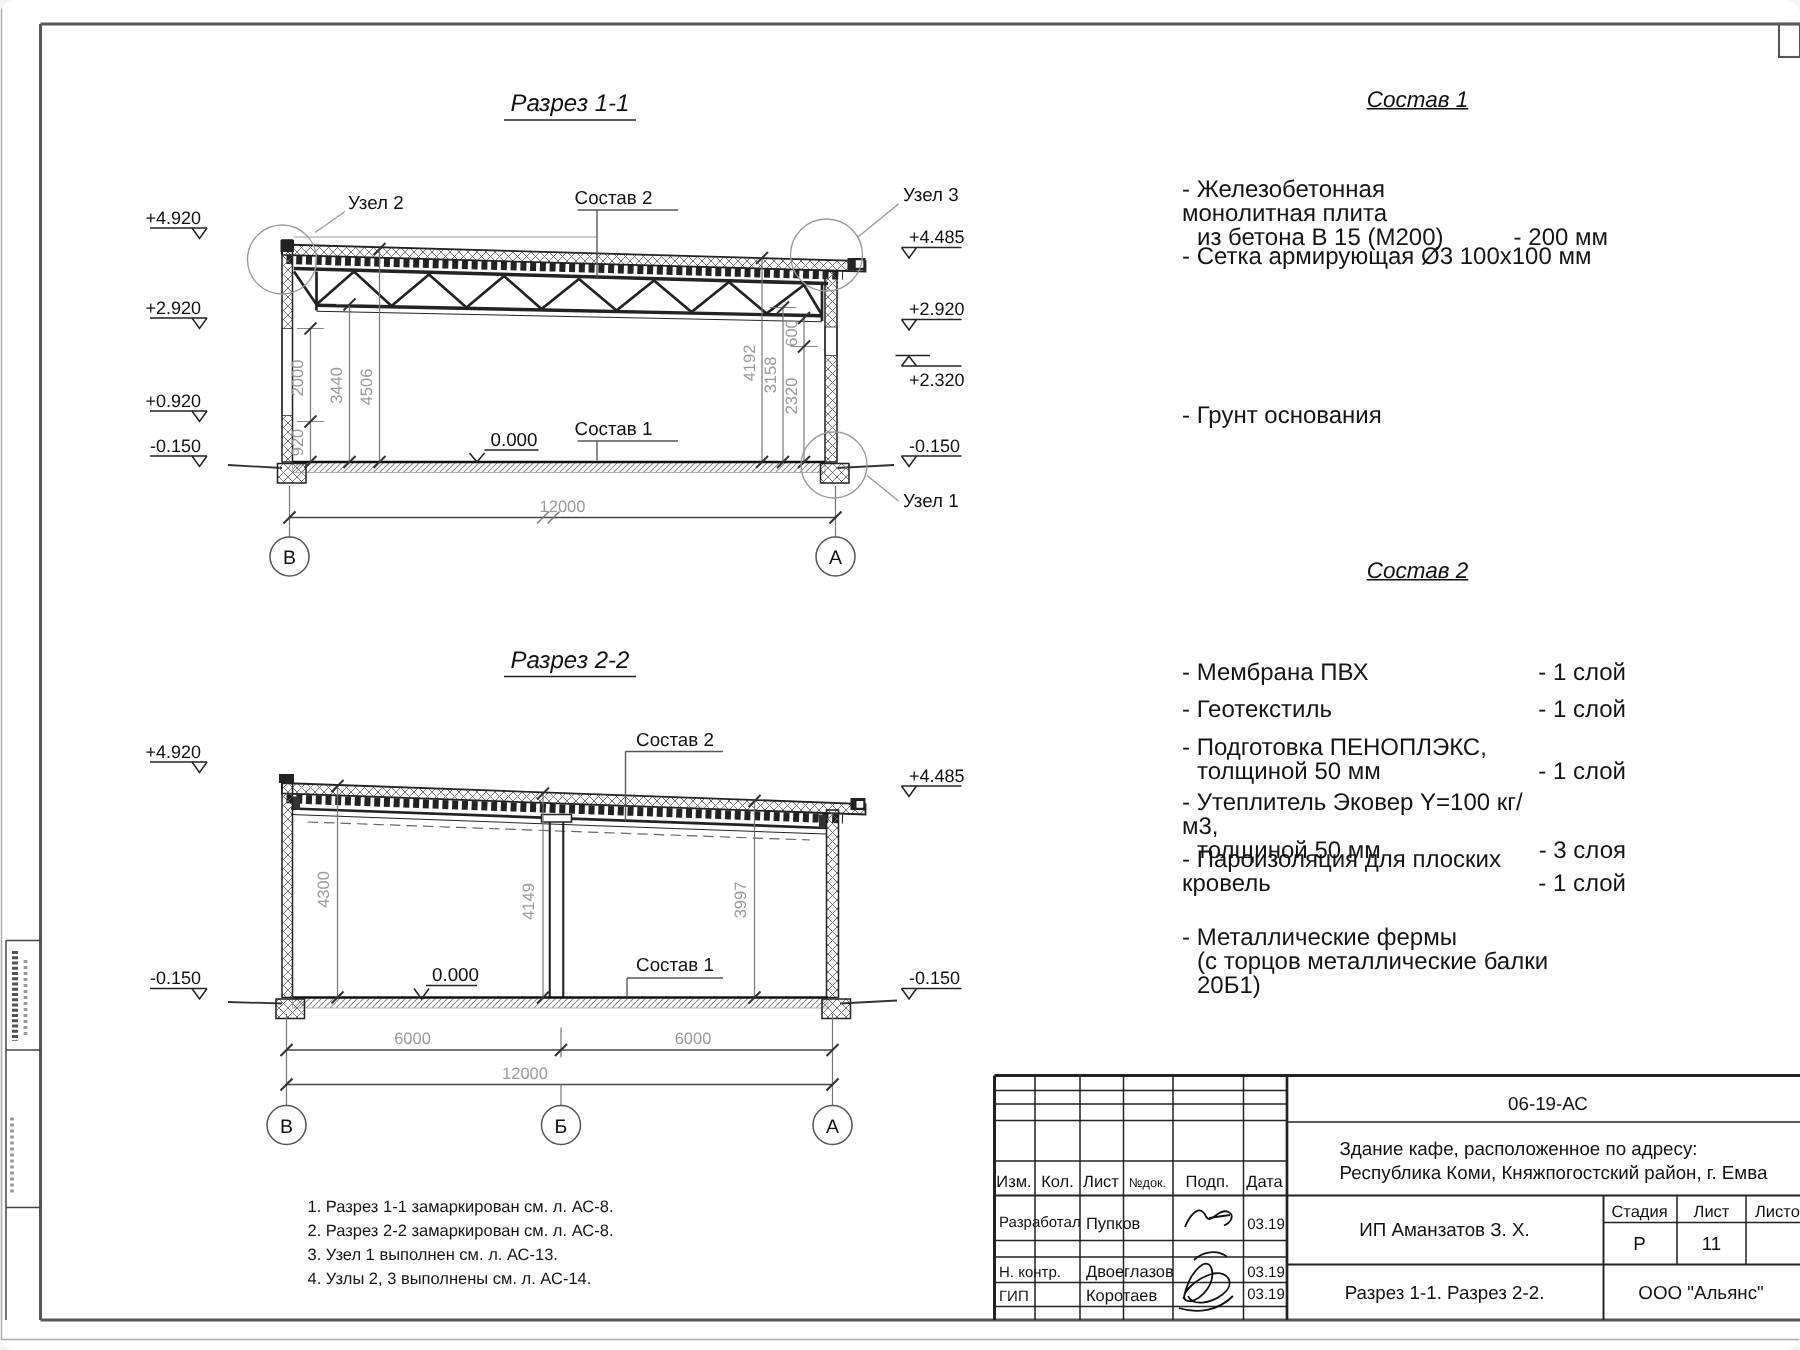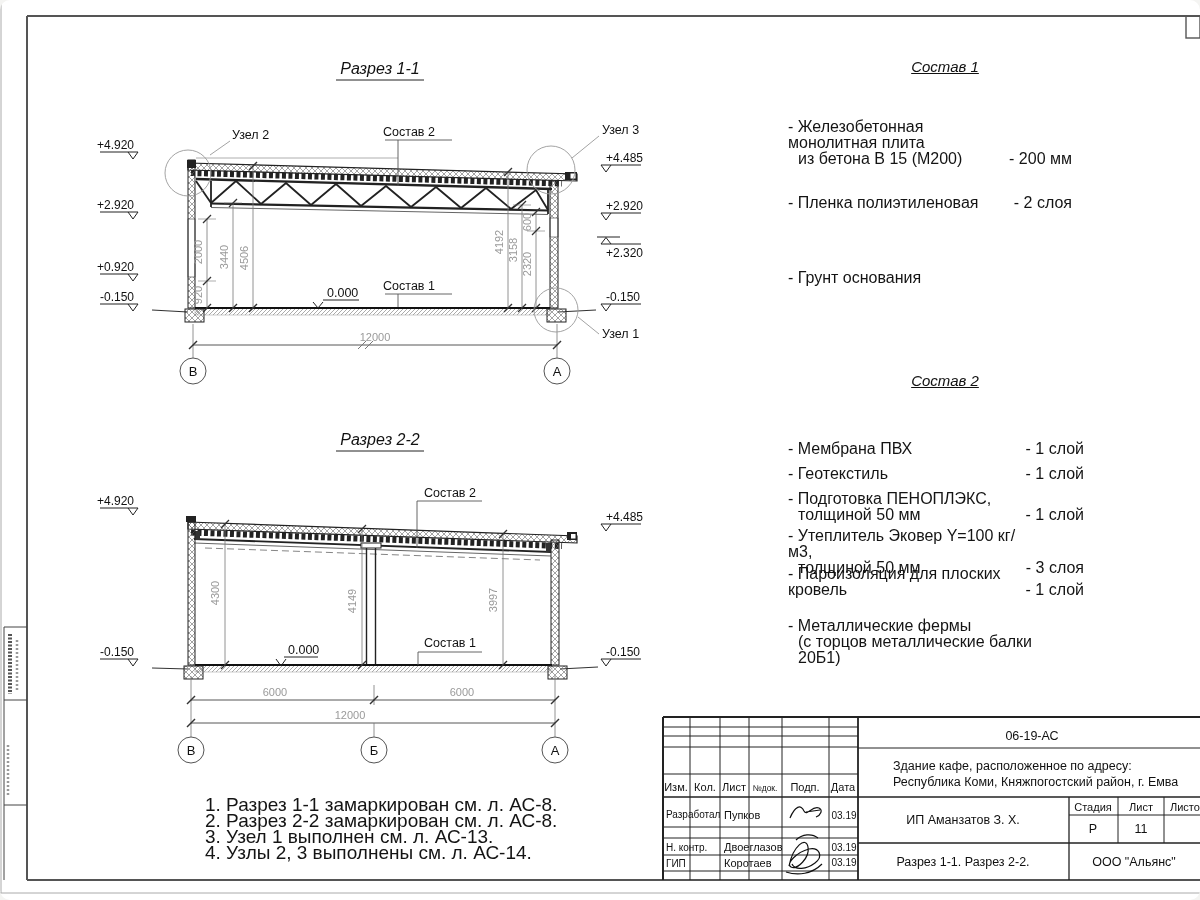--- a/index.html
+++ b/index.html
@@ -7,21 +7,21 @@
          font-family:"Liberation Sans",sans-serif;color:#111;border-radius:10px;}
   svg{position:absolute;left:0;top:0;font-family:"Liberation Sans",sans-serif;}
   .ov{position:absolute;left:0;top:0;width:1200px;height:900px;pointer-events:none;}
   .sost-title{position:absolute;width:290px;text-align:center;font-style:italic;font-size:15px;
               text-decoration:underline;color:#111;}
   .sost-row{position:absolute;left:788px;display:flex;justify-content:space-between;
             align-items:flex-end;font-size:16px;line-height:16px;white-space:pre-wrap;color:#141414;}
   .w1{width:284px}.w2{width:296px}
   .l2{padding-left:10px}
   .sost-val{white-space:nowrap;padding-left:8px}
-  .notes{position:absolute;left:205px;top:797px;font-size:19px;line-height:16px;color:#141414;}
+  .notes{position:absolute;left:205px;top:797px;font-size:11px;line-height:16px;color:#141414;}
 </style>
 </head>
 <body>
 
 <div id="sheet">
 
 <svg width="1200" height="900" viewBox="0 0 1200 900">
   <defs>
     <pattern id="xh" width="6" height="6" patternUnits="userSpaceOnUse">
       <path d="M0,0 L6,6 M6,0 L0,6" stroke="#666" stroke-width="0.6"></path>
@@ -429,22 +429,22 @@
   </g>
 </svg>
 
 <div class="ov">
 
   <div class="sost-title" style="left:800px;top:58px">Состав 1</div>
   <div class="sost-row w1" style="top:119px">
     <div><div>- Железобетонная  монолитная плита</div><div class="l2">из бетона В 15 (М200)</div></div>
     <div class="sost-val">- 200 мм</div>
   </div>
-  <div class="sost-row w1" style="top:195px">
-    <div><div>- Пленка полиэтиленовая</div></div><div class="sost-val">-  2 слоя</div>
+  <div class="sost-row w1" style="top:164px">
+    <div><div>- Сетка армирующая Ø3 100х100 мм</div></div><div class="sost-val"></div>
   </div>
   <div class="sost-row w1" style="top:270px">
     <div><div>- Грунт основания</div></div><div class="sost-val"></div>
   </div>
 
   <div class="sost-title" style="left:800px;top:372px">Состав 2</div>
   <div class="sost-row w2" style="top:441px">
     <div><div>- Мембрана ПВХ</div></div><div class="sost-val">- 1 слой</div>
   </div>
   <div class="sost-row w2" style="top:466px">

